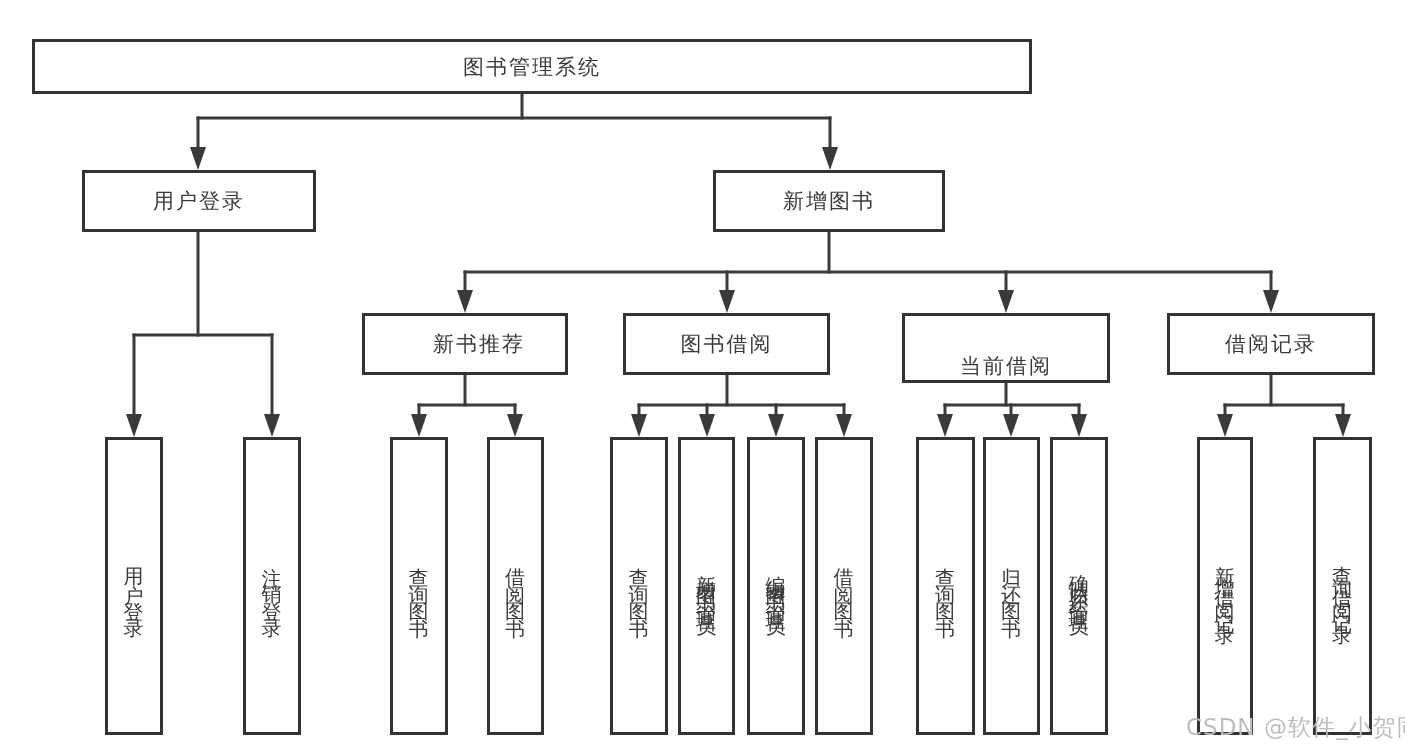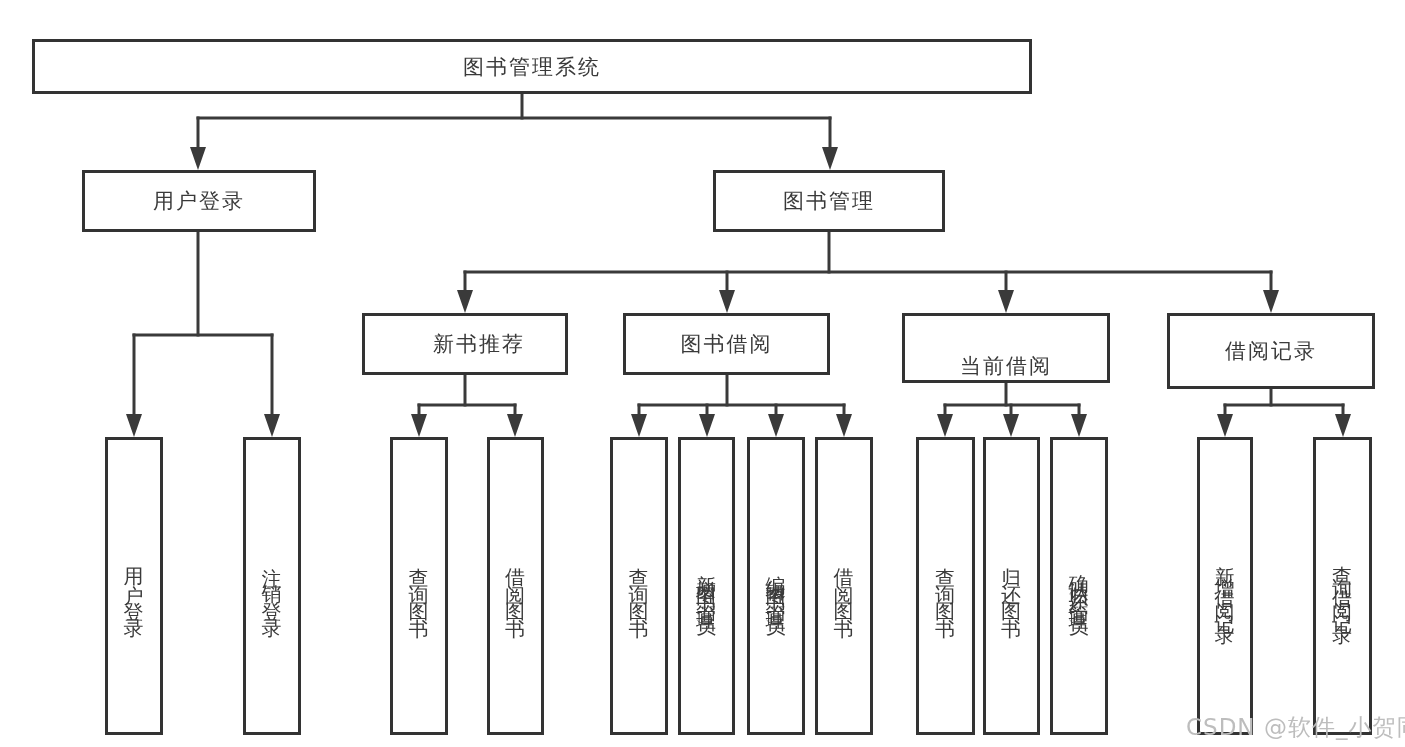--- a/index.html
+++ b/index.html
@@ -147,33 +147,33 @@
   </svg>
 
   <div class="box hbox" style="left:32px; top:13px; width:1000px; height:55px;margin-top:26px;">
     <span>图书管理系统</span>
   </div>
 
   <div class="box hbox" style="left:82px; top:170px; width:234px; height:62px;">
     <span>用户登录</span>
   </div>
   <div class="box hbox" style="left:713px; top:170px; width:232px; height:62px;">
-    <span>图书管理</span>
+    <span>新增图书</span>
   </div>
 
   <div class="box hbox" style="left:362px; top:313px; width:206px; height:62px;padding-left:28px;">
     <span>新书推荐</span>
   </div>
   <div class="box hbox" style="left:623px; top:313px; width:207px; height:62px;align-items:center;">
     <span>图书借阅</span>
   </div>
   <div class="box hbox" style="left:902px; top:313px; width:208px; height:70px;align-items:flex-end;">
     <span>当前借阅</span>
   </div>
-  <div class="box hbox" style="left:1167px; top:313px; width:208px; height:76px;justify-content:center;">
+  <div class="box hbox" style="left:1167px; top:313px; width:208px; height:62px;justify-content:center;">
     <span>借阅记录</span>
   </div>
 
   <div class="box leaf vt-4" style="left:105px; width:58px;">
     <span>用户登录</span>
   </div>
   <div class="box leaf vt-4" style="left:243px; width:58px;">
     <span>注销登录</span>
   </div>
 

